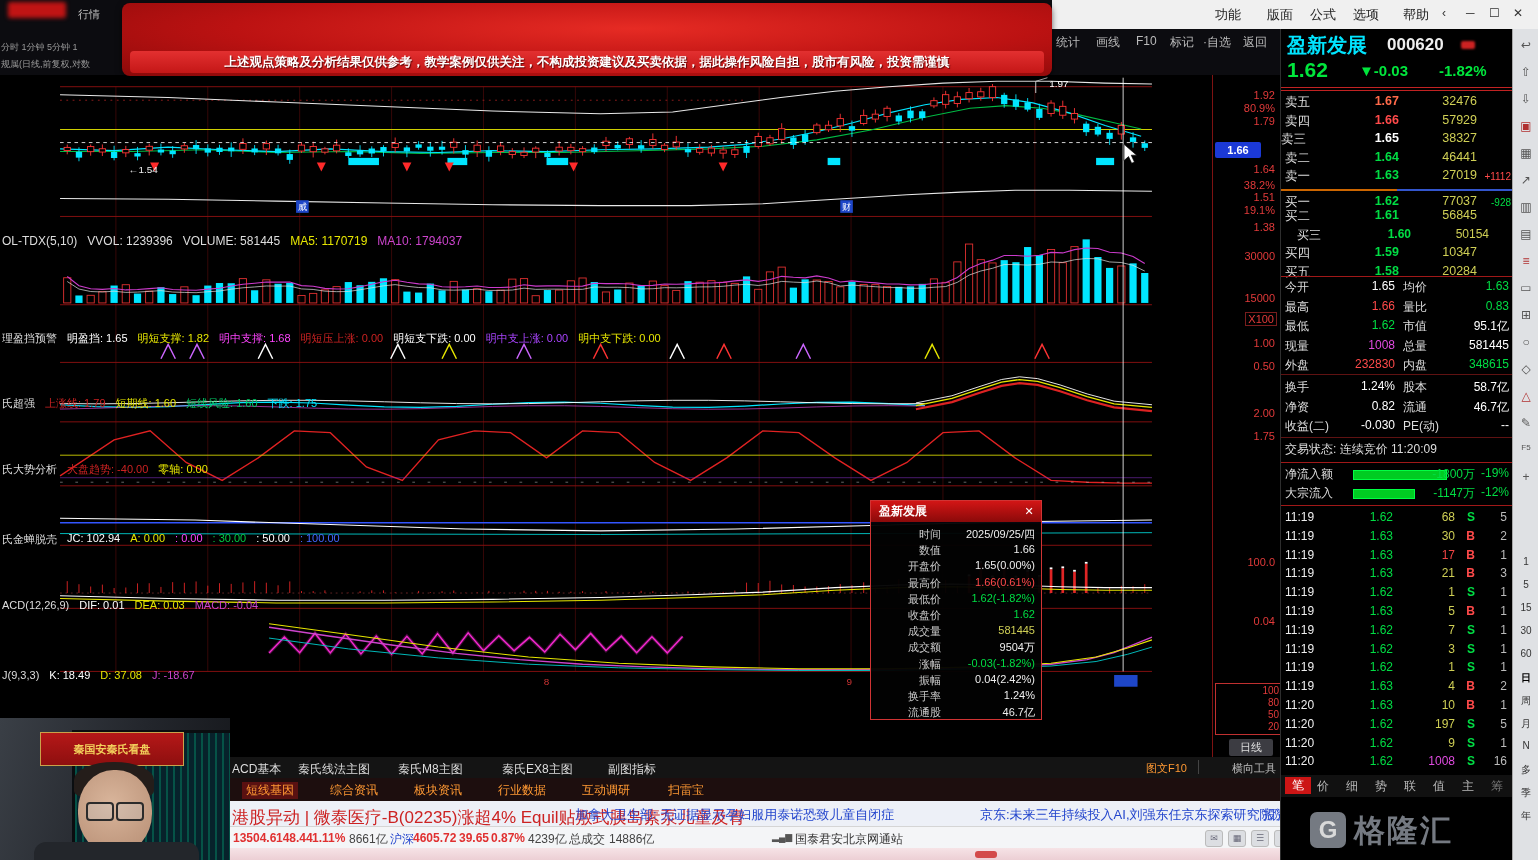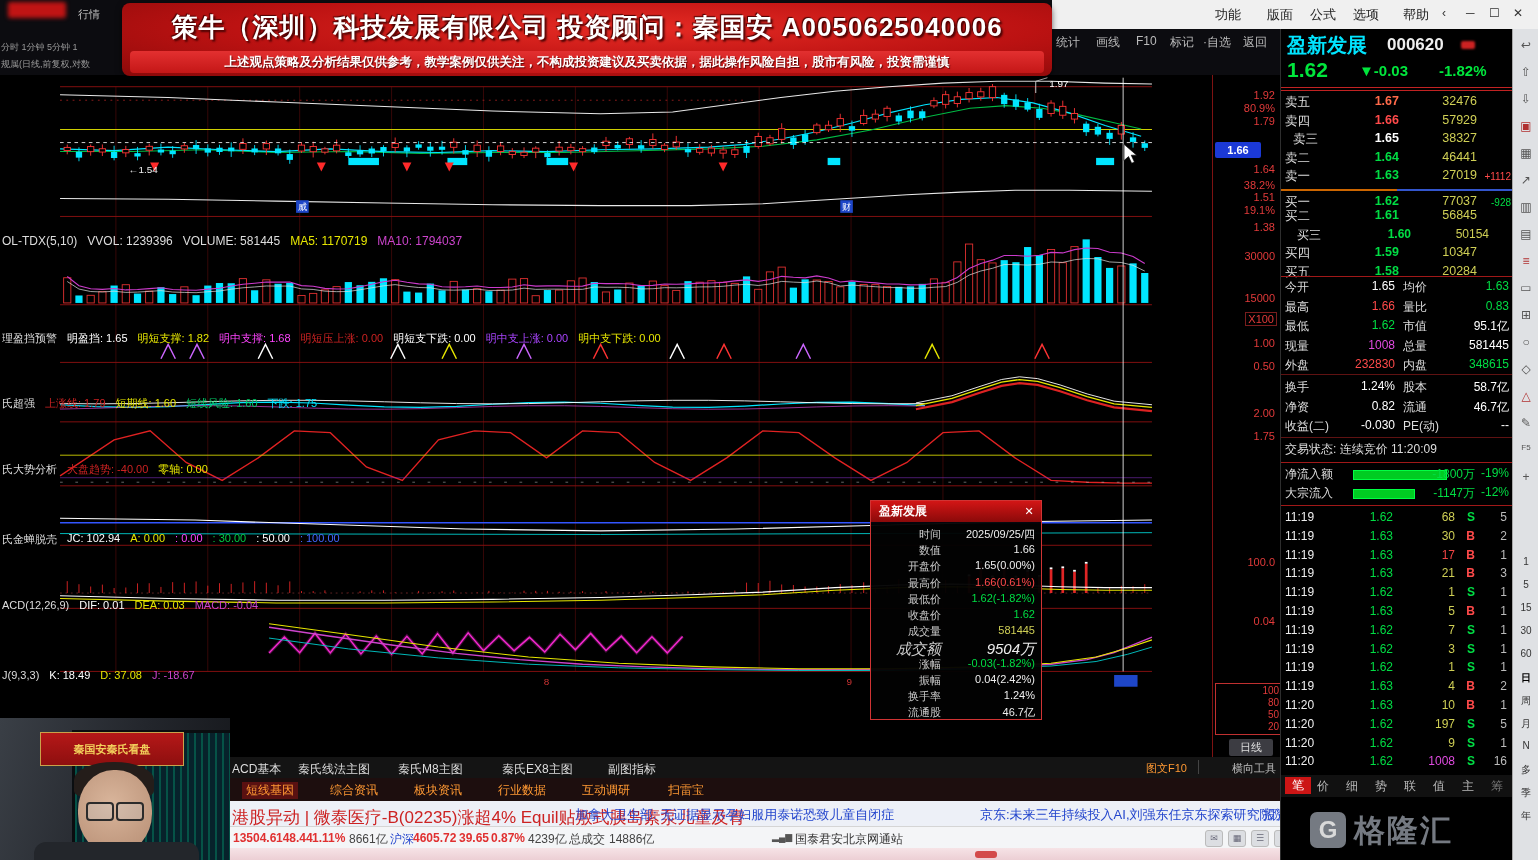--- a/index.html
+++ b/index.html
@@ -60,21 +60,20 @@
       <div style="position: absolute; left: 258px; top: 6px; font-size: 13px; color: rgb(34, 34, 34);">公式</div>
       <div style="position: absolute; left: 301px; top: 6px; font-size: 13px; color: rgb(34, 34, 34);">选项</div>
       <div style="position: absolute; left: 351px; top: 6px; font-size: 13px; color: rgb(34, 34, 34);">帮助</div>
       <div style="position: absolute; left: 390px; top: 6px; font-size: 12px; color: rgb(51, 51, 51);">‹</div>
       <div style="position: absolute; left: 414px; top: 6px; font-size: 12px; color: rgb(51, 51, 51);">─</div>
       <div style="position: absolute; left: 437px; top: 6px; font-size: 12px; color: rgb(51, 51, 51);">☐</div>
       <div style="position: absolute; left: 461px; top: 6px; font-size: 12px; color: rgb(51, 51, 51);">✕</div>
     </div>
 
   <div class="abs" id="banner">
-    <div id="banner-title">策牛（深圳）科技发展有限公司 投资顾问：秦国安 A0050625040006</div>
     <div id="banner-disc">上述观点策略及分析结果仅供参考，教学案例仅供关注，不构成投资建议及买卖依据，据此操作风险自担，股市有风险，投资需谨慎</div>
   </div>
 
   <div class="abs" id="toolbar2">
       <div style="position: absolute; left: 4px; top: 5px; font-size: 12px; color: rgb(187, 187, 187);">统计</div>
       <div style="position: absolute; left: 44px; top: 5px; font-size: 12px; color: rgb(187, 187, 187);">画线</div>
       <div style="position: absolute; left: 84px; top: 5px; font-size: 12px; color: rgb(187, 187, 187);">F10</div>
       <div style="position: absolute; left: 118px; top: 5px; font-size: 12px; color: rgb(187, 187, 187);">标记</div>
       <div style="position: absolute; left: 151px; top: 5px; font-size: 12px; color: rgb(187, 187, 187);">·自选</div>
       <div style="position: absolute; left: 191px; top: 5px; font-size: 12px; color: rgb(187, 187, 187);">返回</div>
@@ -694,21 +693,21 @@
           <div style="position: absolute; left: 4px; top: 0px; color: rgb(221, 221, 221);">卖五</div>
           <div style="position: absolute; right: 114px; top: 0px; color: rgb(255, 106, 74); font-weight: bold;">1.67</div>
           <div style="position: absolute; right: 36px; top: 0px; color: rgb(207, 207, 85);">32476</div>
         </div>
         <div style="position: absolute; left: 0px; top: 23px; width: 232px; height: 18px; font-size: 12.5px;">
           <div style="position: absolute; left: 4px; top: 0px; color: rgb(221, 221, 221);">卖四</div>
           <div style="position: absolute; right: 114px; top: 0px; color: rgb(255, 74, 74); font-weight: bold;">1.66</div>
           <div style="position: absolute; right: 36px; top: 0px; color: rgb(207, 207, 85);">57929</div>
         </div>
         <div style="position: absolute; left: 0px; top: 41px; width: 232px; height: 18px; font-size: 12.5px;">
-          <div style="position: absolute; left: 12px; top: 0px; color: rgb(221, 221, 221);">卖三</div>
+          <div style="position: absolute; left: 0; top: 0px; color: rgb(221, 221, 221);">卖三</div>
           <div style="position: absolute; right: 114px; top: 0px; color: rgb(255, 255, 255); font-weight: bold;">1.65</div>
           <div style="position: absolute; right: 36px; top: 0px; color: rgb(207, 207, 85);">38327</div>
         </div>
         <div style="position: absolute; left: 0px; top: 60px; width: 232px; height: 18px; font-size: 12.5px;">
           <div style="position: absolute; left: 4px; top: 0px; color: rgb(221, 221, 221);">卖二</div>
           <div style="position: absolute; right: 114px; top: 0px; color: rgb(0, 221, 68); font-weight: bold;">1.64</div>
           <div style="position: absolute; right: 36px; top: 0px; color: rgb(207, 207, 85);">46441</div>
         </div>
         <div style="position: absolute; left: 0px; top: 78px; width: 232px; height: 18px; font-size: 12.5px;">
           <div style="position: absolute; left: 4px; top: 0px; color: rgb(221, 221, 221);">卖一</div>
@@ -985,21 +984,21 @@
           <div style="position: absolute; right: 6px; top: 0px; color: rgb(0, 221, 68);">1.62(-1.82%)</div>
         </div>
         <div style="position: absolute; left: 0px; top: 83px; width: 170px; height: 16px; font-size: 11px;">
           <div style="position: absolute; right: 100px; top: 0px; color: rgb(204, 204, 204);">收盘价</div>
           <div style="position: absolute; right: 6px; top: 0px; color: rgb(0, 221, 68);">1.62</div>
         </div>
         <div style="position: absolute; left: 0px; top: 99px; width: 170px; height: 16px; font-size: 11px;">
           <div style="position: absolute; right: 100px; top: 0px; color: rgb(204, 204, 204);">成交量</div>
           <div style="position: absolute; right: 6px; top: 0px; color: rgb(207, 207, 85);">581445</div>
         </div>
-        <div style="position: absolute; left: 0px; top: 115px; width: 170px; height: 16px; font-size: 15px; font-style: italic;">
+        <div style="position: absolute; left: 0px; top: 115px; width: 170px; height: 16px; font-size: 11px;">
           <div style="position: absolute; right: 100px; top: 0px; color: rgb(204, 204, 204);">成交额</div>
           <div style="position: absolute; right: 6px; top: 0px; color: rgb(238, 238, 238);">9504万</div>
         </div>
         <div style="position: absolute; left: 0px; top: 132px; width: 170px; height: 16px; font-size: 11px;">
           <div style="position: absolute; right: 100px; top: 0px; color: rgb(204, 204, 204);">涨幅</div>
           <div style="position: absolute; right: 6px; top: 0px; color: rgb(0, 221, 68);">-0.03(-1.82%)</div>
         </div>
         <div style="position: absolute; left: 0px; top: 148px; width: 170px; height: 16px; font-size: 11px;">
           <div style="position: absolute; right: 100px; top: 0px; color: rgb(204, 204, 204);">振幅</div>
           <div style="position: absolute; right: 6px; top: 0px; color: rgb(238, 238, 238);">0.04(2.42%)</div>

